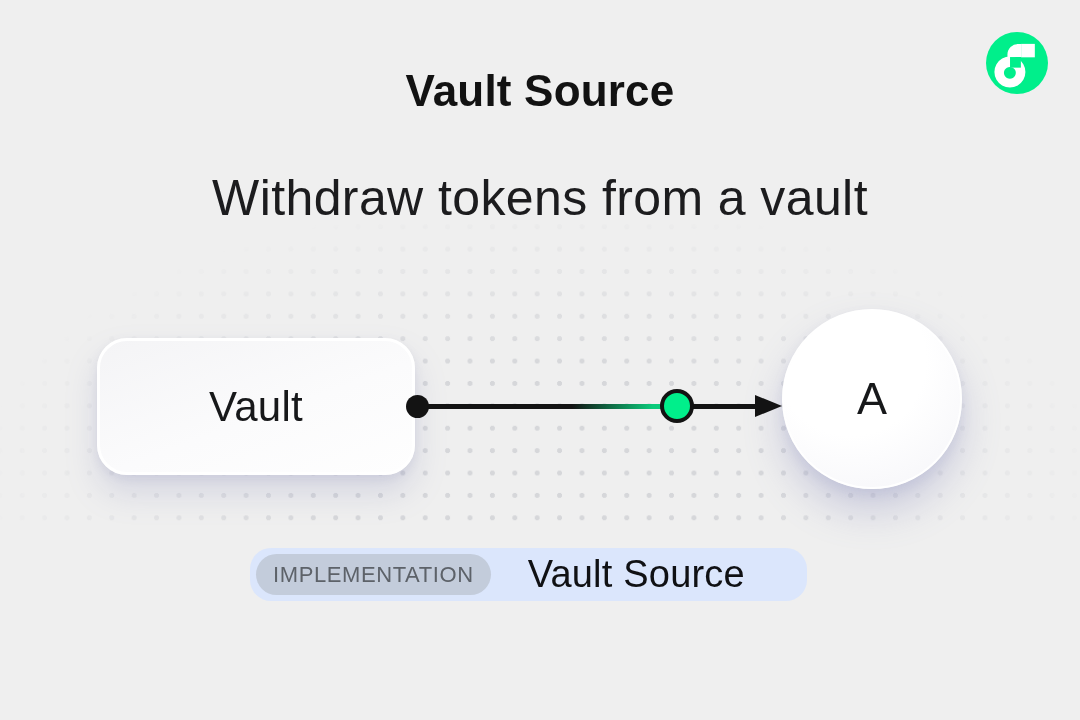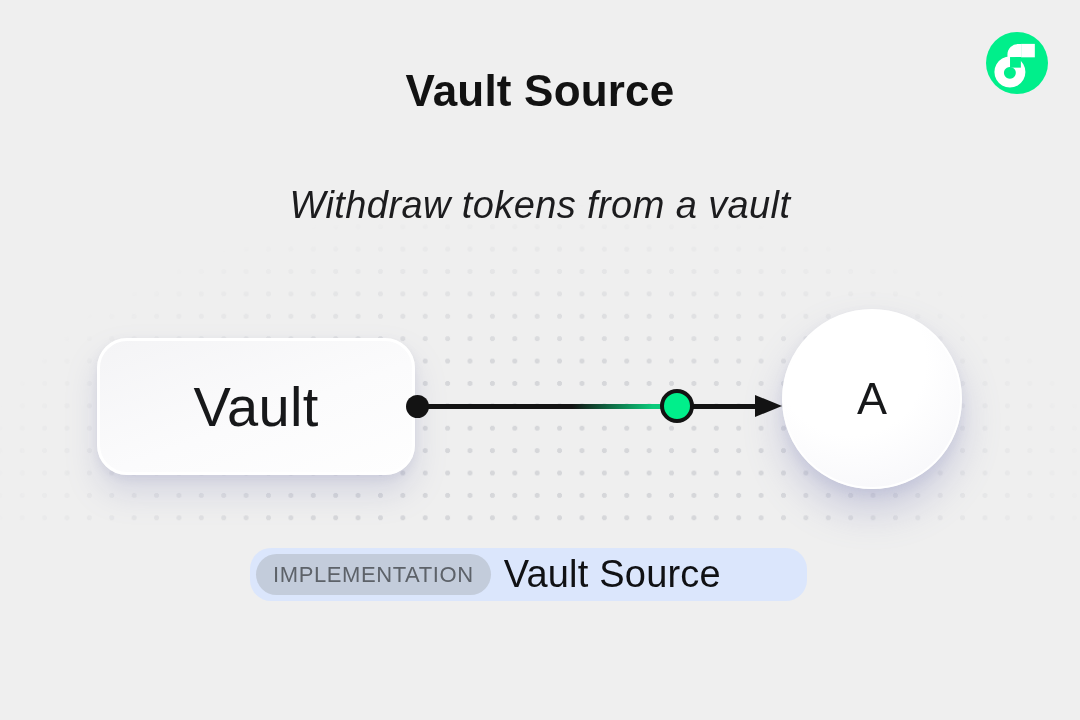--- a/index.html
+++ b/index.html
@@ -34,28 +34,27 @@
     top: 66px; left: 0; right: 0;
     text-align: center;
     font-size: 44px;
     font-weight: 700;
     letter-spacing: 0.2px;
     color: #121212;
     z-index: 2;
   }
   .subtitle {
     position: absolute;
-    top: 184px; left: 0; right: 0;
+    top: 169px; left: 0; right: 0;
     text-align: center;
-    font-size: 38px;
+    font-size: 50px;
     font-weight: 400;
     letter-spacing: 0.4px;
     color: #1c1c1e;
     z-index: 2;
-    font-style: italic;
   }
 
   
   .logo {
     position: absolute;
     top: 32px; left: 986px;
     width: 62px; height: 62px;
     z-index: 2;
   }
   .logo svg { display: block; width: 100%; height: 100%; }
@@ -68,21 +67,21 @@
     border-radius: 30px;
     background: linear-gradient(160deg, #f4f4f6 0%, #fbfbfc 55%, #fefefe 100%);
     border: 3px solid #ffffff;
     box-shadow: 0 18px 32px rgba(122,127,176,0.22), 0 4px 10px rgba(122,127,176,0.12);
     display: flex;
     align-items: center;
     justify-content: center;
     z-index: 3;
   }
   .vault-node .node-label {
-    font-size: 56px;
+    font-size: 42px;
     color: #17181a;
     letter-spacing: 0.3px;
   }
 
   .account-node {
     position: absolute;
     left: 782px; top: 309px;
     width: 180px; height: 180px;
     border-radius: 50%;
     background: radial-gradient(circle at 38% 28%, #ffffff 45%, #f4f4f8 100%);
@@ -138,21 +137,21 @@
   
   .impl-badge {
     position: absolute;
     left: 250px; top: 548px;
     width: 557px; height: 53px;
     border-radius: 21px;
     background: #dbe6fc;
     display: flex;
     align-items: center;
     padding: 0 24px 0 6px;
-    gap: 13px;
+    gap: 37px;
     z-index: 3;
   }
   .impl-tag {
     height: 41px;
     border-radius: 21px;
     background: #c3ccdb;
     color: #5d6269;
     font-size: 22px;
     font-weight: 400;
     letter-spacing: 0.6px;

